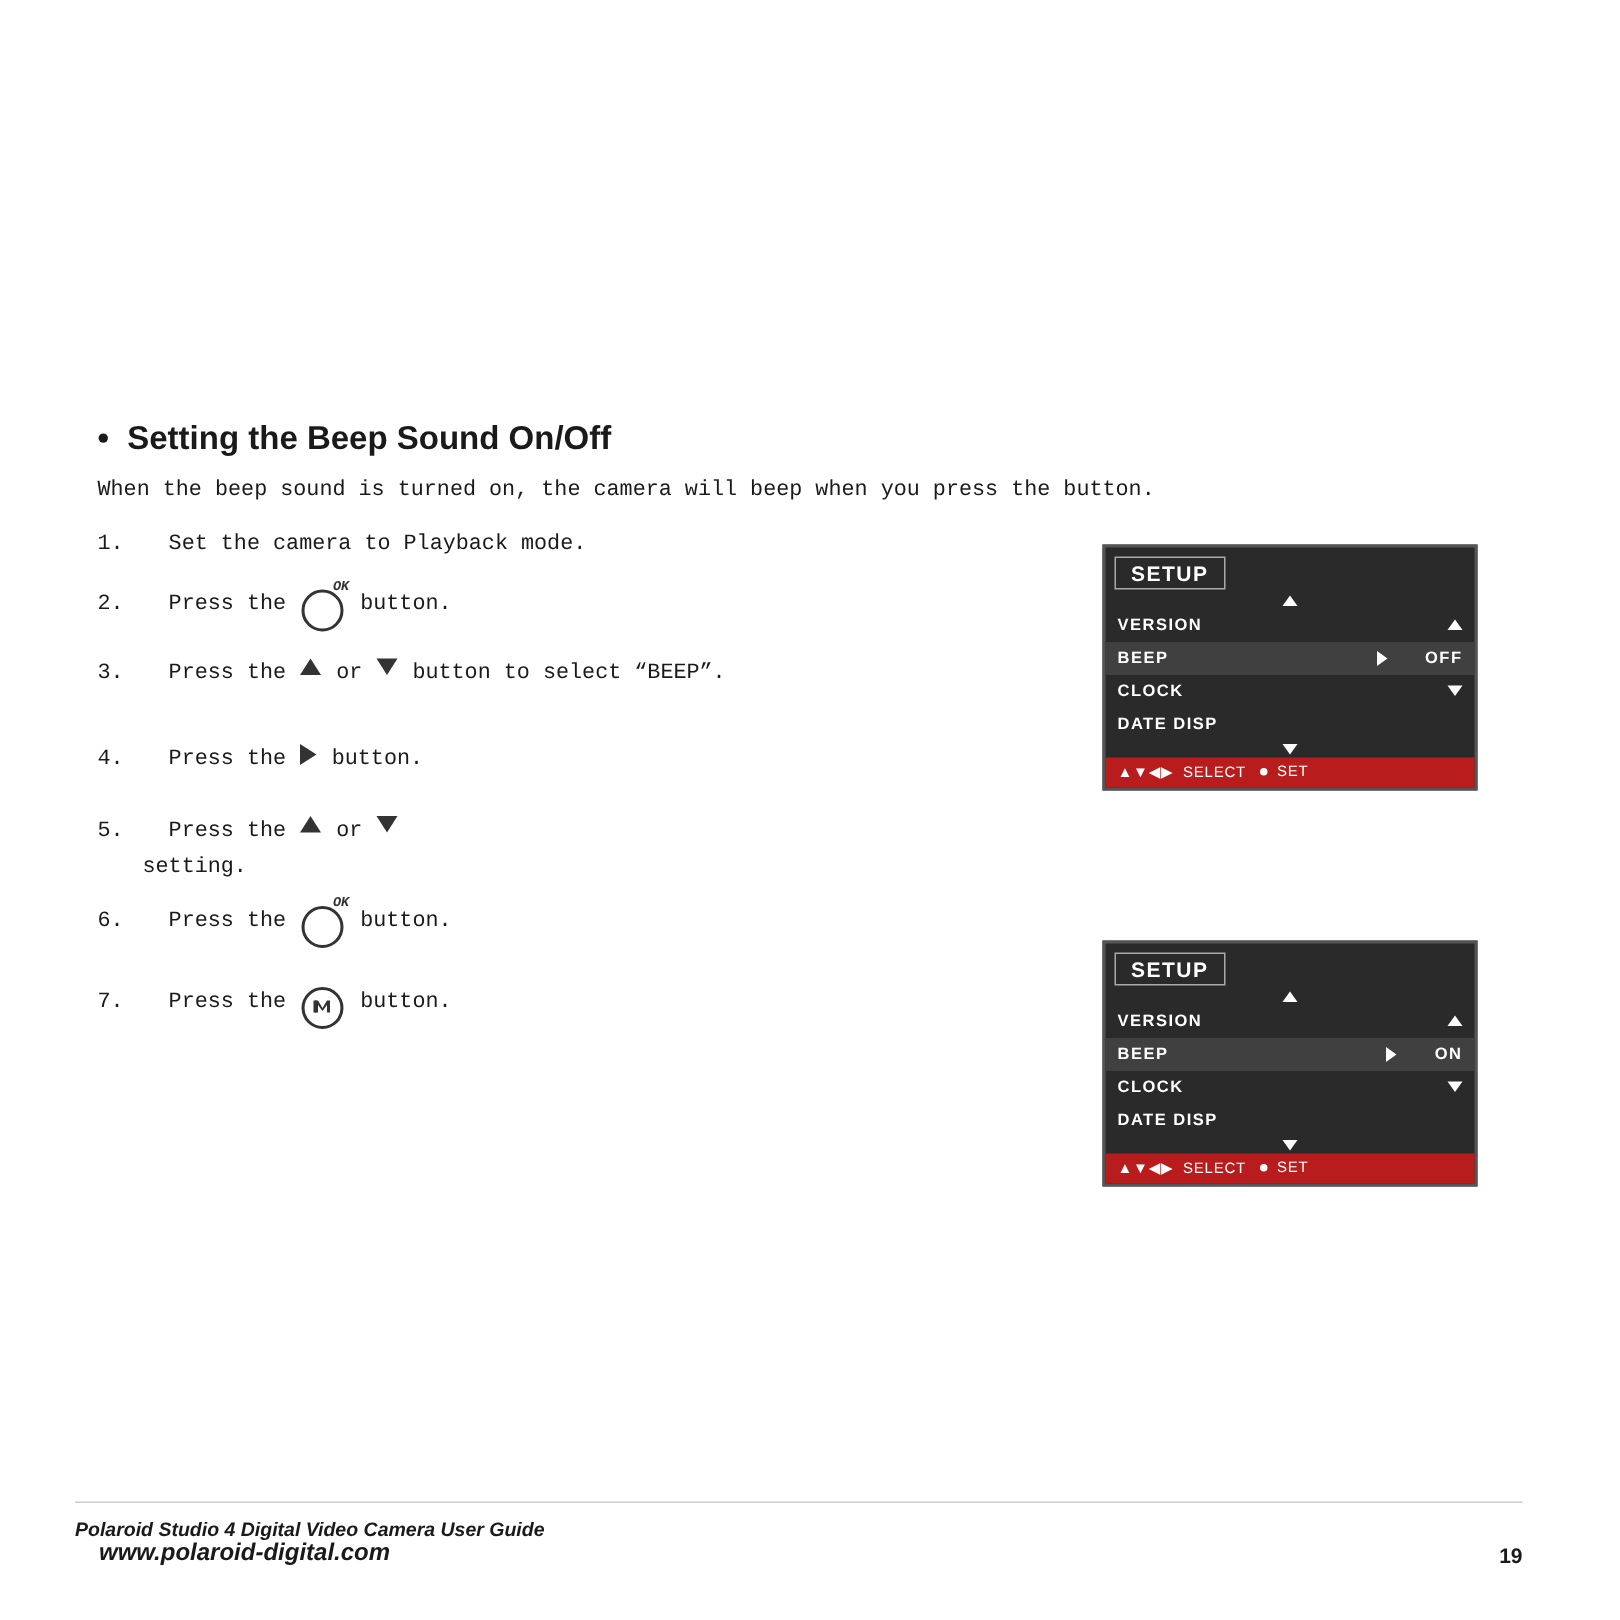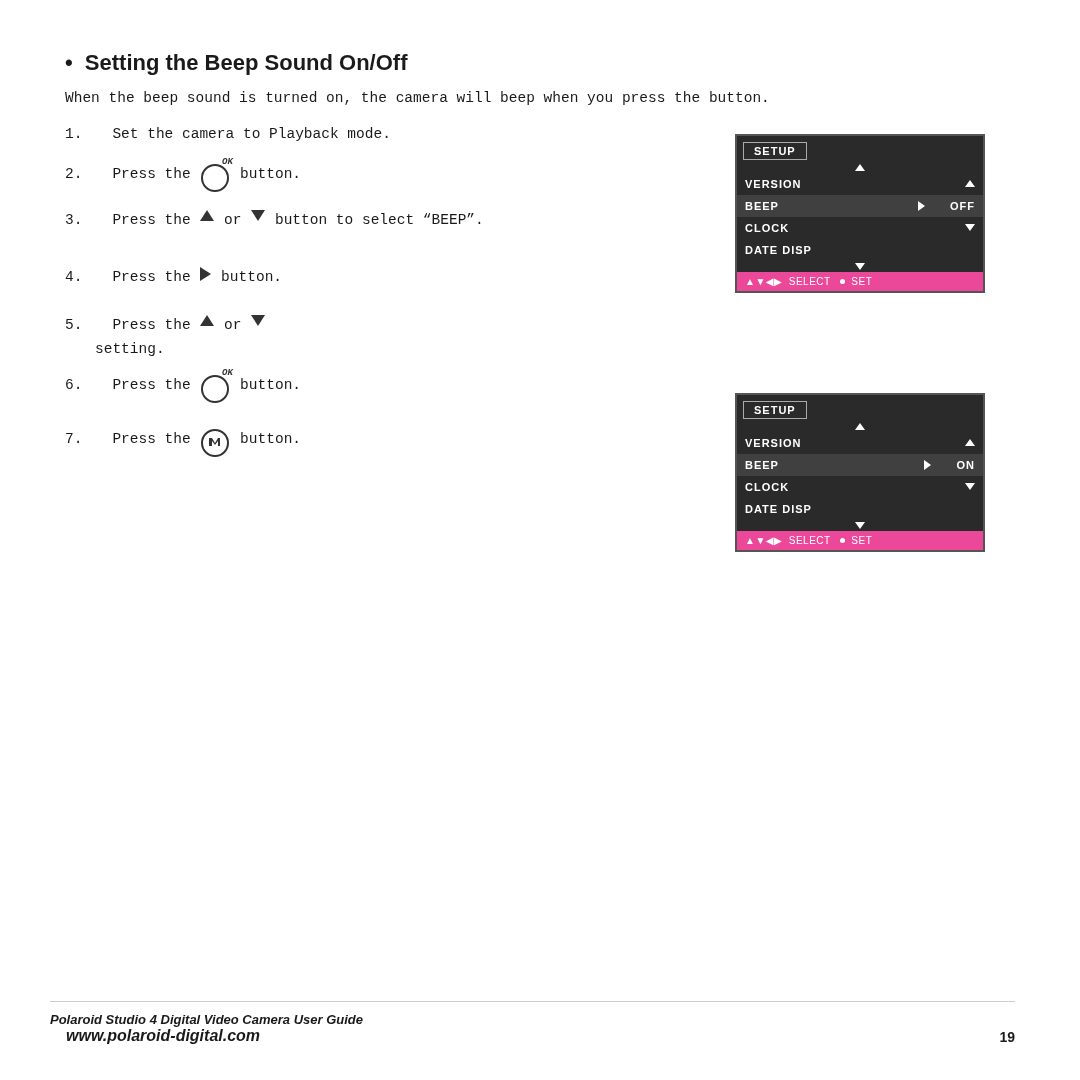--- a/index.html
+++ b/index.html
@@ -13,20 +13,21 @@
       position: relative;
       overflow: hidden;
     }
 
     .page {
       width: 1080px;
       height: 1080px;
       padding: 50px 65px 60px 65px;
       display: flex;
       flex-direction: column;
+      justify-content: center;
     }
 
     .section-title {
       font-size: 22px;
       font-weight: bold;
       margin-bottom: 12px;
     }
 
     .bullet {
       margin-right: 6px;
@@ -158,21 +159,21 @@
       padding: 0;
       border: 2px solid #555;
       font-family: Arial, sans-serif;
     }
 
     .screen-setup-tab {
       display: inline-block;
       background: #2a2a2a;
       border: 1.5px solid #aaa;
       color: #ffffff;
-      font-size: 11px;
+      font-size: 14px;
       font-weight: bold;
       padding: 2px 10px;
       letter-spacing: 1px;
       margin: 6px 6px 2px 6px;
     }
 
     .screen-row {
       display: flex;
       align-items: center;
       padding: 3px 8px;
@@ -230,21 +231,21 @@
 
     .screen-mini-arrow-right {
       width: 0;
       height: 0;
       border-top: 5px solid transparent;
       border-bottom: 5px solid transparent;
       border-left: 7px solid #ffffff;
     }
 
     .screen-footer {
-      background: #ec4899;
+      background: #b91c1c;
       padding: 4px 8px;
       font-size: 10px;
       letter-spacing: 0.5px;
       display: flex;
       align-items: center;
       gap: 3px;
       color: #ffffff;
     }
 
     .footer-dot {

